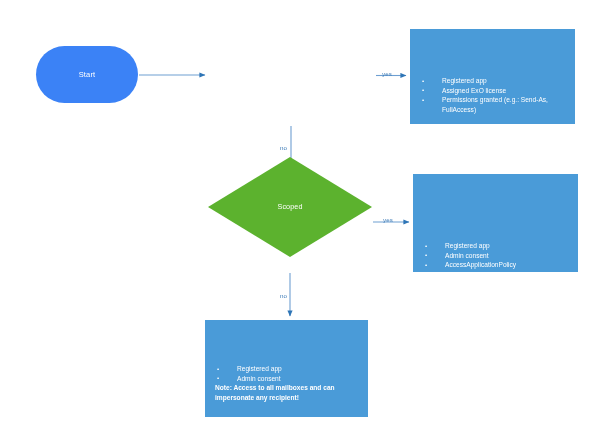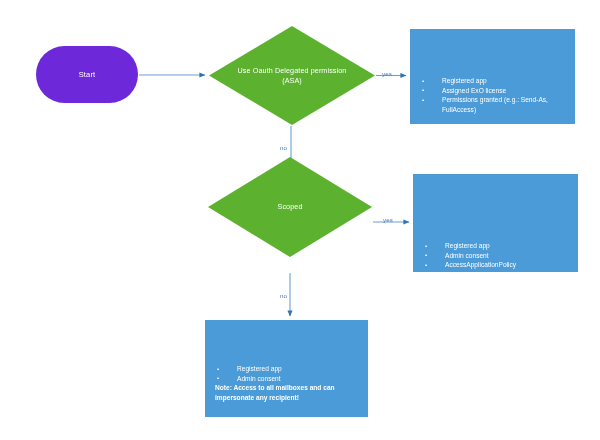--- a/index.html
+++ b/index.html
@@ -37,21 +37,21 @@
   .node {
     position: absolute;
     box-sizing: border-box;
   }
 
   .start-pill {
     left: 36px;
     top: 46px;
     width: 102px;
     height: 57px;
-    background: #6d28d9;
+    background: #3b82f6;
     border-radius: 28.5px;
     display: flex;
     align-items: center;
     justify-content: center;
   }
   .start-pill .label {
     color: #ffffff;
     font-size: 7.5px;
     letter-spacing: 0.15px;
   }
@@ -188,27 +188,20 @@
 
     <line x1="373" y1="222" x2="409" y2="222" stroke="#6E9FD2" stroke-width="1.1" marker-end="url(#arrow)"></line>
 
     <line x1="290" y1="273" x2="290" y2="316" stroke="#6E9FD2" stroke-width="1.1" marker-end="url(#arrow)"></line>
   </svg>
 
   <div class="node start-pill">
     <span class="label">Start</span>
   </div>
 
-  <div class="node diamond" id="diamond-oauth">
-    <div class="shape"></div>
-    <div class="dlabel">
-      <span>Use Oauth Delegated permission</span><br>
-      <span>(ASA)</span>
-    </div>
-  </div>
 
   <div class="node diamond" id="diamond-scoped">
     <div class="shape"></div>
     <div class="dlabel">Scoped</div>
   </div>
 
   <div class="node blue-box" id="box-asa">
     <ul class="bullets">
       <li>Registered app</li>
       <li>Assigned ExO license</li>

